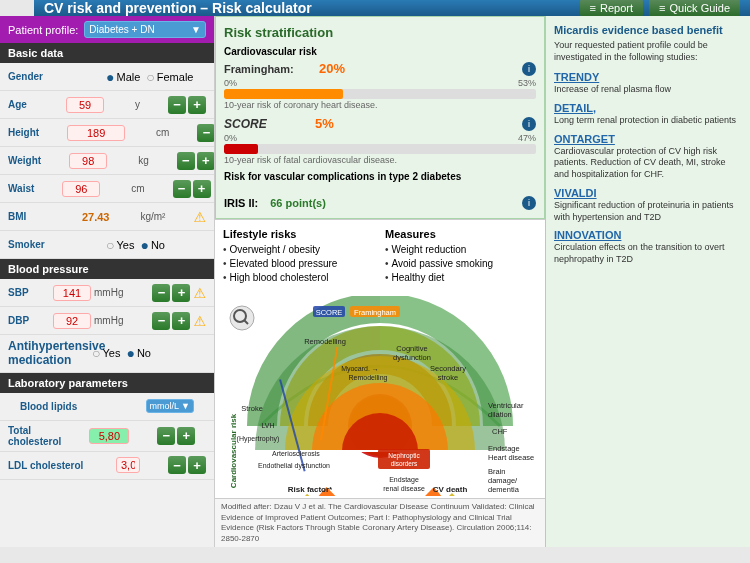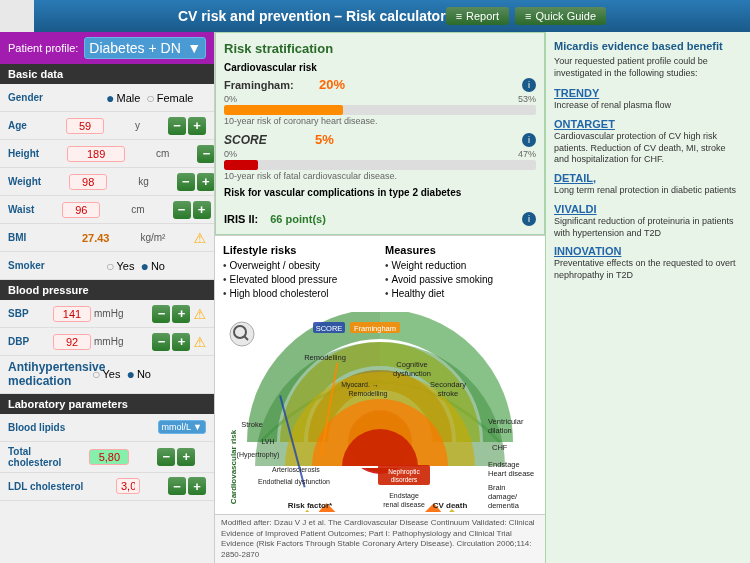--- a/index.html
+++ b/index.html
@@ -1,32 +1,32 @@
 <!DOCTYPE html>
 <html><head>
   <meta charset="utf-8">
   <style>
     * { box-sizing: border-box; margin: 0; padding: 0; }
     body { font-family: Arial, sans-serif; font-size: 11px; background: #e8e8e8; width: 750px; height: 563px; overflow: hidden; }
 
     
-    .header { background: linear-gradient(to bottom, #2a7ab5, #1a5a8a); color: white; padding: 6px 10px; display: flex; align-items: center; justify-content: center; height: 32px; margin-left: 34px; }
+    .header { background: linear-gradient(to bottom, #2a7ab5, #1a5a8a); color: white; padding: 6px 10px; display: flex; align-items: center; justify-content: space-between; height: 16px; margin-left: 34px; }
     .header-title { font-size: 14px; font-weight: bold; }
     .header-buttons { display: flex; gap: 6px; }
     .header-btn { background: linear-gradient(to bottom, #5a8a5a, #2a6a2a); color: white; border: none; padding: 3px 10px; border-radius: 3px; cursor: pointer; font-size: 11px; display: flex; align-items: center; gap: 4px; }
 
     
     .main { display: flex; height: 531px; }
 
     
     .left-panel { width: 215px; background: #f0f0f0; border-right: 1px solid #ccc; overflow-y: auto; flex-shrink: 0; }
 
     .patient-profile { background: #a21caf; color: white; padding: 5px 8px; display: flex; align-items: center; gap: 6px; font-size: 11px; }
     .patient-profile label { white-space: nowrap; }
-    .patient-select { background: #4a9ad4; border: 1px solid #6ab4e8; color: white; padding: 2px 4px; border-radius: 3px; font-size: 14px; flex: 1; cursor: pointer; display: flex; align-items: flex-start; justify-content: space-between; }
+    .patient-select { background: #4a9ad4; border: 1px solid #6ab4e8; color: white; padding: 2px 4px; border-radius: 3px; font-size: 10px; flex: 1; cursor: pointer; display: flex; align-items: flex-start; justify-content: space-between; }
 
     .section-header { background: #333; color: white; padding: 4px 8px; font-size: 11px; font-weight: bold; }
 
     .field-row { display: flex; align-items: center; padding: 4px 8px; border-bottom: 1px solid #ddd; min-height: 28px; gap: 28px; }
     .field-label { width: 70px; color: #1a5a8a; font-weight: bold; font-size: 10px; }
     .field-value { background: #fff0f0; border: 1px solid #ffaaaa; border-radius: 3px; padding: 1px 4px; width: 42px; text-align: center; font-size: 11px; color: #cc0000; }
     .field-unit { color: #555; margin-left: 3px; font-size: 10px; flex: 1; }
     .btn-group { display: flex; gap: 2px; margin-left: auto; }
     .btn-minus, .btn-plus { background: linear-gradient(to bottom, #5a9a5a, #2a7a2a); color: white; border: none; width: 18px; height: 18px; border-radius: 3px; cursor: pointer; font-size: 13px; font-weight: bold; display: flex; align-items: center; justify-content: center; line-height: 1; }
     .warn-icon { color: #ffaa00; font-size: 14px; margin-left: 3px; }
@@ -83,21 +83,21 @@
 
     
     .bp-field { display: flex; align-items: center; padding: 4px 8px; border-bottom: 1px solid #ddd; min-height: 28px; }
     .bp-label { width: 45px; color: #1a5a8a; font-weight: bold; font-size: 10px; }
     
     
     .antihyp-row { display: flex; align-items: center; padding: 4px 8px; border-bottom: 1px solid #ddd; min-height: 32px; }
     .antihyp-label { color: #1a5a8a; font-weight: bold; font-size: 12px; width: 80px; line-height: 1.2; }
 
     
-    .blood-lipids-row { display: flex; align-items: center; padding: 4px 8px; border-bottom: 1px solid #ddd; min-height: 28px; }
+    .blood-lipids-row { display: flex; align-items: center; padding: 4px 20px; border-bottom: 1px solid #ddd; min-height: 28px; }
     .blood-lipids-label { color: #1a5a8a; font-weight: bold; font-size: 10px; flex: 1; }
     .unit-select { background: #4a9ad4; border: 1px solid #6ab4e8; color: white; padding: 1px 3px; border-radius: 3px; font-size: 9px; cursor: pointer; }
 
     .scrollbar-hidden::-webkit-scrollbar { display: none; }
   </style>
 </head>
 <body>
 
 <div class="header">
   <span class="header-title">CV risk and prevention – Risk calculator</span>
@@ -465,33 +465,33 @@
   <div class="right-panel scrollbar-hidden">
     <div class="micardis-title">Micardis evidence based benefit</div>
     <div class="micardis-desc">Your requested patient profile could be investigated in the following studies:</div>
 
     <div class="evidence-item">
       <span class="evidence-label">TRENDY</span>
       <div class="evidence-text">Increase of renal plasma flow</div>
     </div>
 
     <div class="evidence-item">
+      <span class="evidence-label">DETAIL,</span>
+      <div class="evidence-text">Long term renal protection in diabetic patients</div>
+    </div>
+
+    <div class="evidence-item">
       <span class="evidence-label">ONTARGET</span>
       <div class="evidence-text">Cardiovascular protection of CV high risk patients. Reduction of CV death, MI, stroke and hospitalization for CHF.</div>
-    </div>
-
-    <div class="evidence-item">
-      <span class="evidence-label">DETAIL,</span>
-      <div class="evidence-text">Long term renal protection in diabetic patients</div>
     </div>
 
     <div class="evidence-item">
       <span class="evidence-label">VIVALDI</span>
       <div class="evidence-text">Significant reduction of proteinuria in patients with hypertension and T2D</div>
     </div>
 
     <div class="evidence-item">
       <span class="evidence-label">INNOVATION</span>
-      <div class="evidence-text">Preventative effects on the requested to overt nephropathy in T2D</div>
+      <div class="evidence-text">Circulation effects on the transition to overt nephropathy in T2D</div>
     </div>
   </div>
 
 </div>
 
 </body></html>

